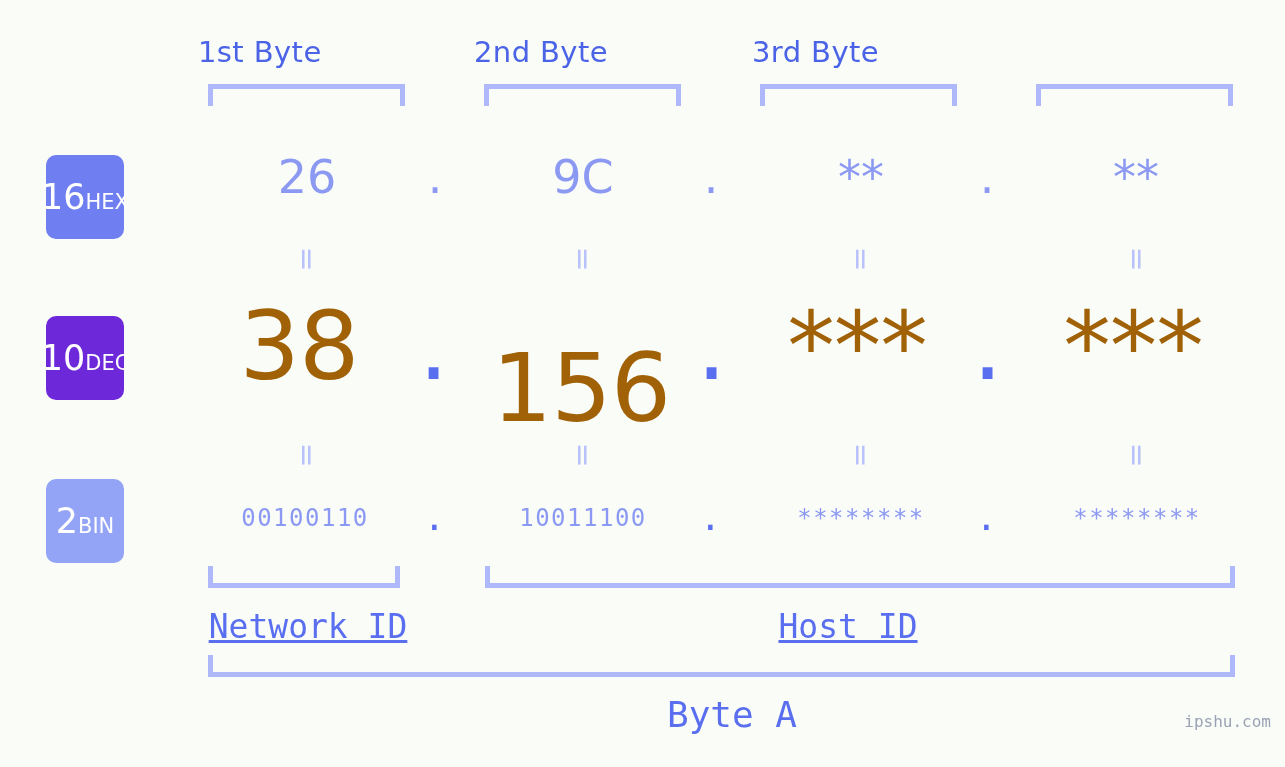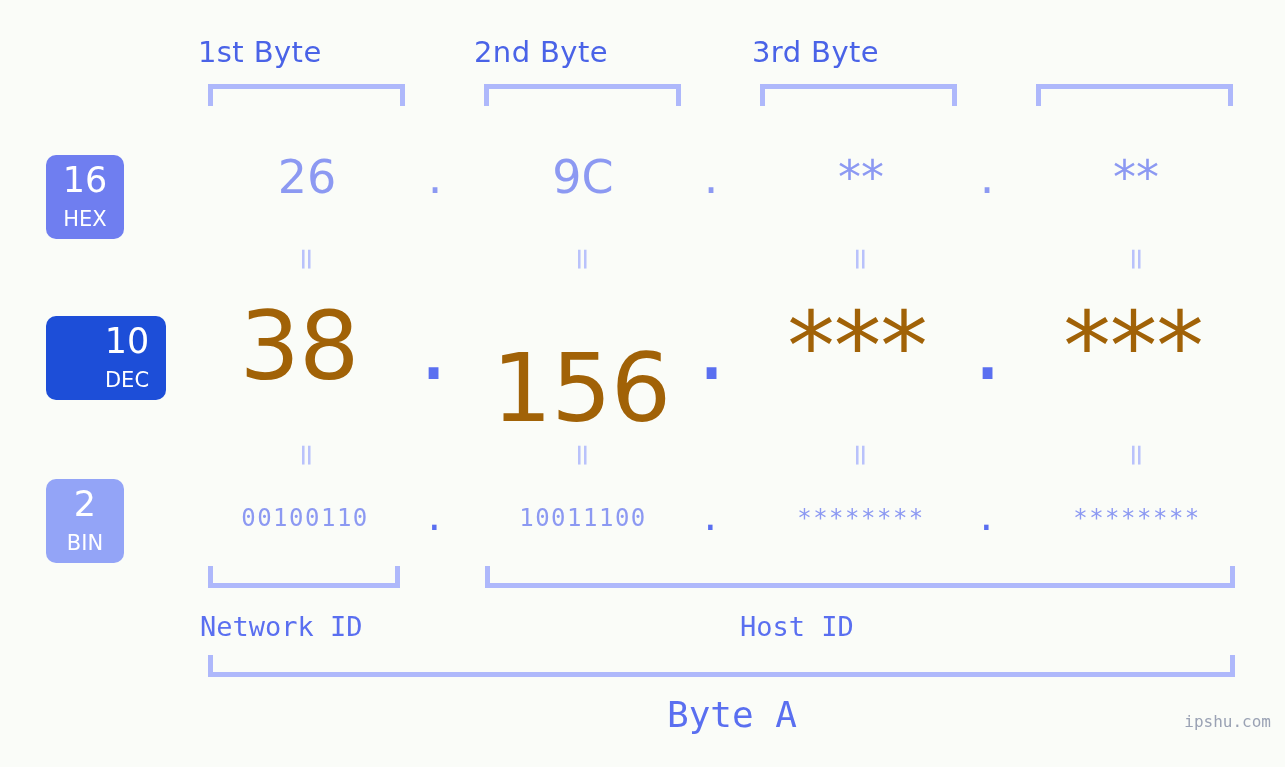--- a/index.html
+++ b/index.html
@@ -52,38 +52,38 @@
 
   
   .badge {
     position: absolute;
     left: 46px;
     width: 78px;
     height: 84px;
     border-radius: 10px;
     color: #ffffff;
     display: flex;
-    flex-direction: column;
+    flex-direction: row;
     align-items: center;
     justify-content: center;
     font-family: "DejaVu Sans", sans-serif;
   }
   .badge .num {
     font-size: 35px;
     line-height: 34px;
     font-weight: 400;
   }
   .badge .nm {
     font-size: 21px;
     line-height: 24px;
     font-weight: 400;
     margin-top: 10px;
   }
   .badge-hex { top: 155px; background: #6f7ef0; }
-  .badge-dec { top: 316px; background: #1d4ed8; padding-left: 42px; }
+  .badge-dec { top: 316px; background: #6d28d9; }
   .badge-bin { top: 479px; background: #93a4f7; }
 
   
   .row {
     position: absolute;
     left: 0;
     width: 1285px;
     height: 0;
   }
   .cell {
@@ -146,25 +146,27 @@
     font-size: 30px;
     line-height: 30px;
     font-family: "DejaVu Sans", sans-serif;
     transform: rotate(90deg);
     letter-spacing: 0px;
   }
 
   
   .idlabel {
     position: absolute;
-    color: #5a6ff0;
-    font-size: 27px;
+    text-align: center;
+    color: #5a6ff0;
+    font-size: 33px;
     line-height: 32px;
     font-family: "DejaVu Sans Mono", monospace;
     white-space: nowrap;
+    text-decoration: underline;
   }
 
   .classlabel {
     position: absolute;
     text-align: center;
     color: #5a6ff0;
     font-size: 36px;
     line-height: 42px;
     font-family: "DejaVu Sans Mono", monospace;
     white-space: nowrap;

